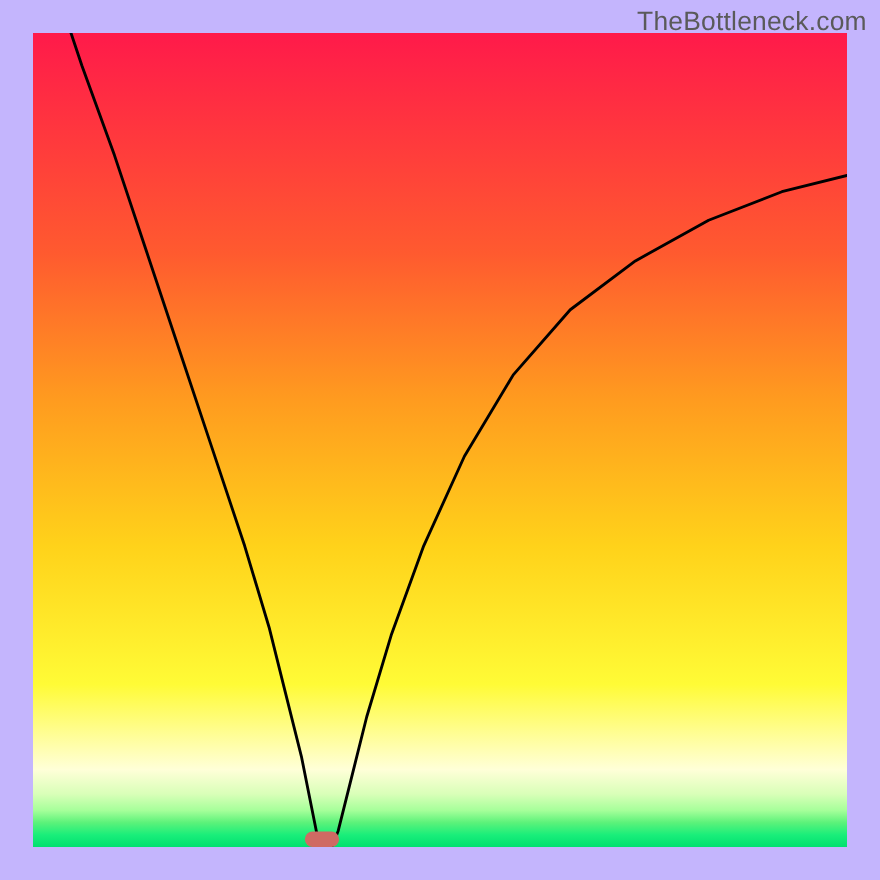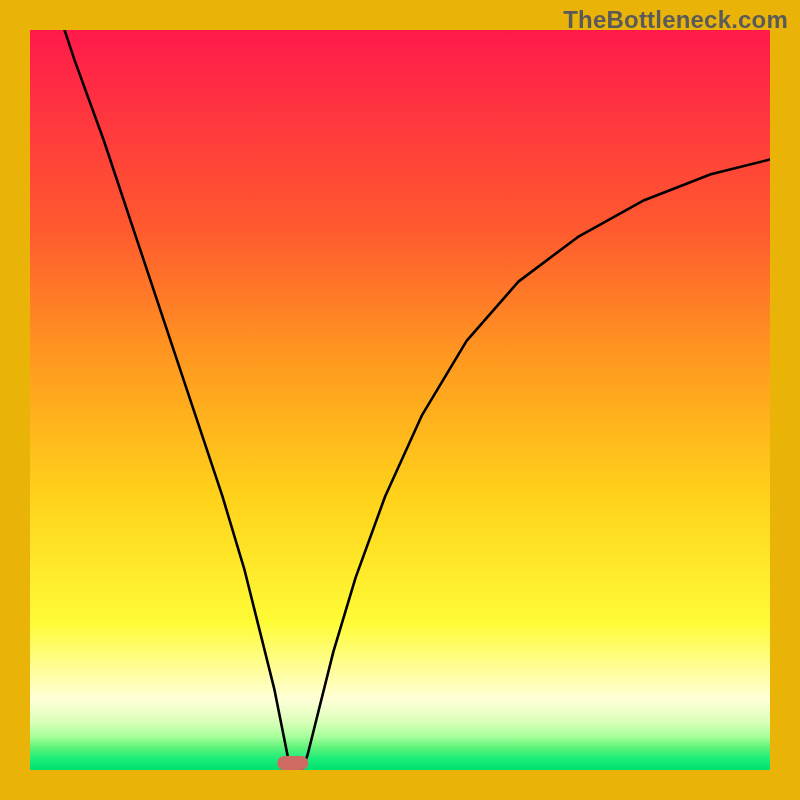--- a/index.html
+++ b/index.html
@@ -8,22 +8,21 @@
     width: 800px;
     height: 800px;
     background: #000;
     overflow: hidden;
     font-family: Arial, Helvetica, sans-serif;
   }
   .outer {
     position: relative;
     width: 800px;
     height: 800px;
-    background: #eab308;
-    font-weight: bold;
+    background: #c4b5fd;
   }
   .watermark {
     position: absolute;
     top: 6px;
     right: 12px;
     color: #5a5a5a;
     font-size: 24px;
     letter-spacing: 0.2px;
     z-index: 3;
   }

